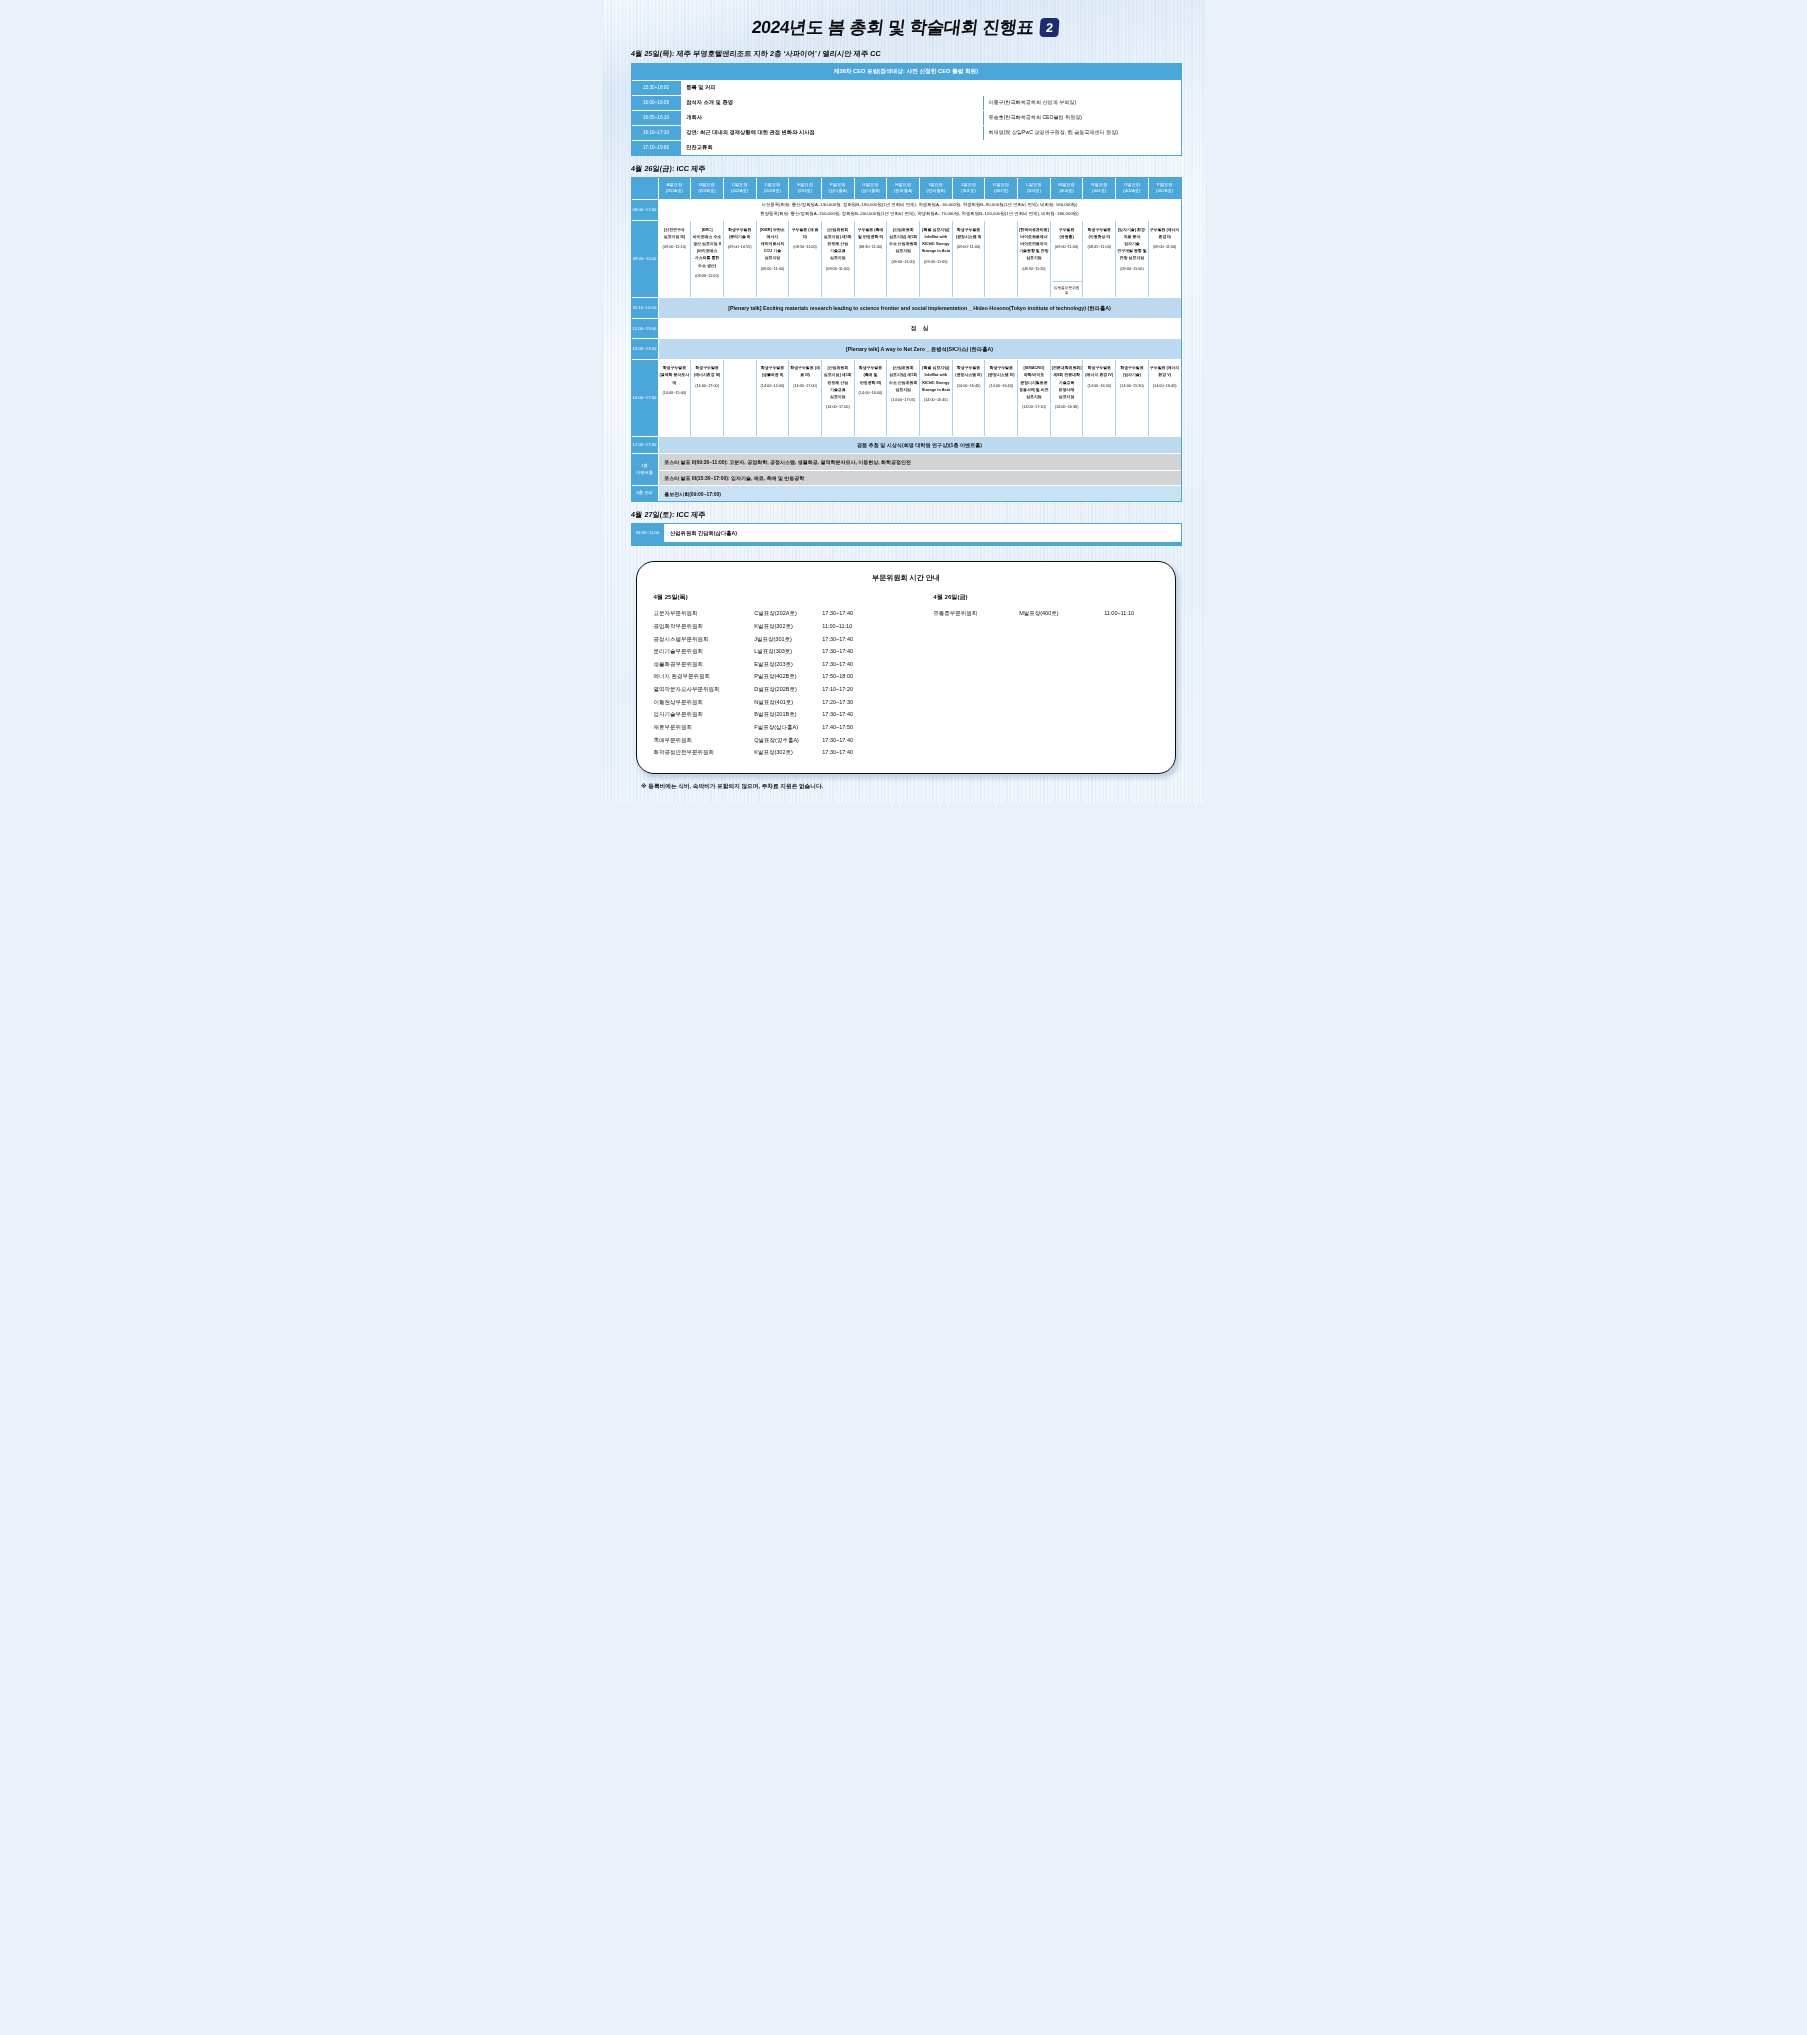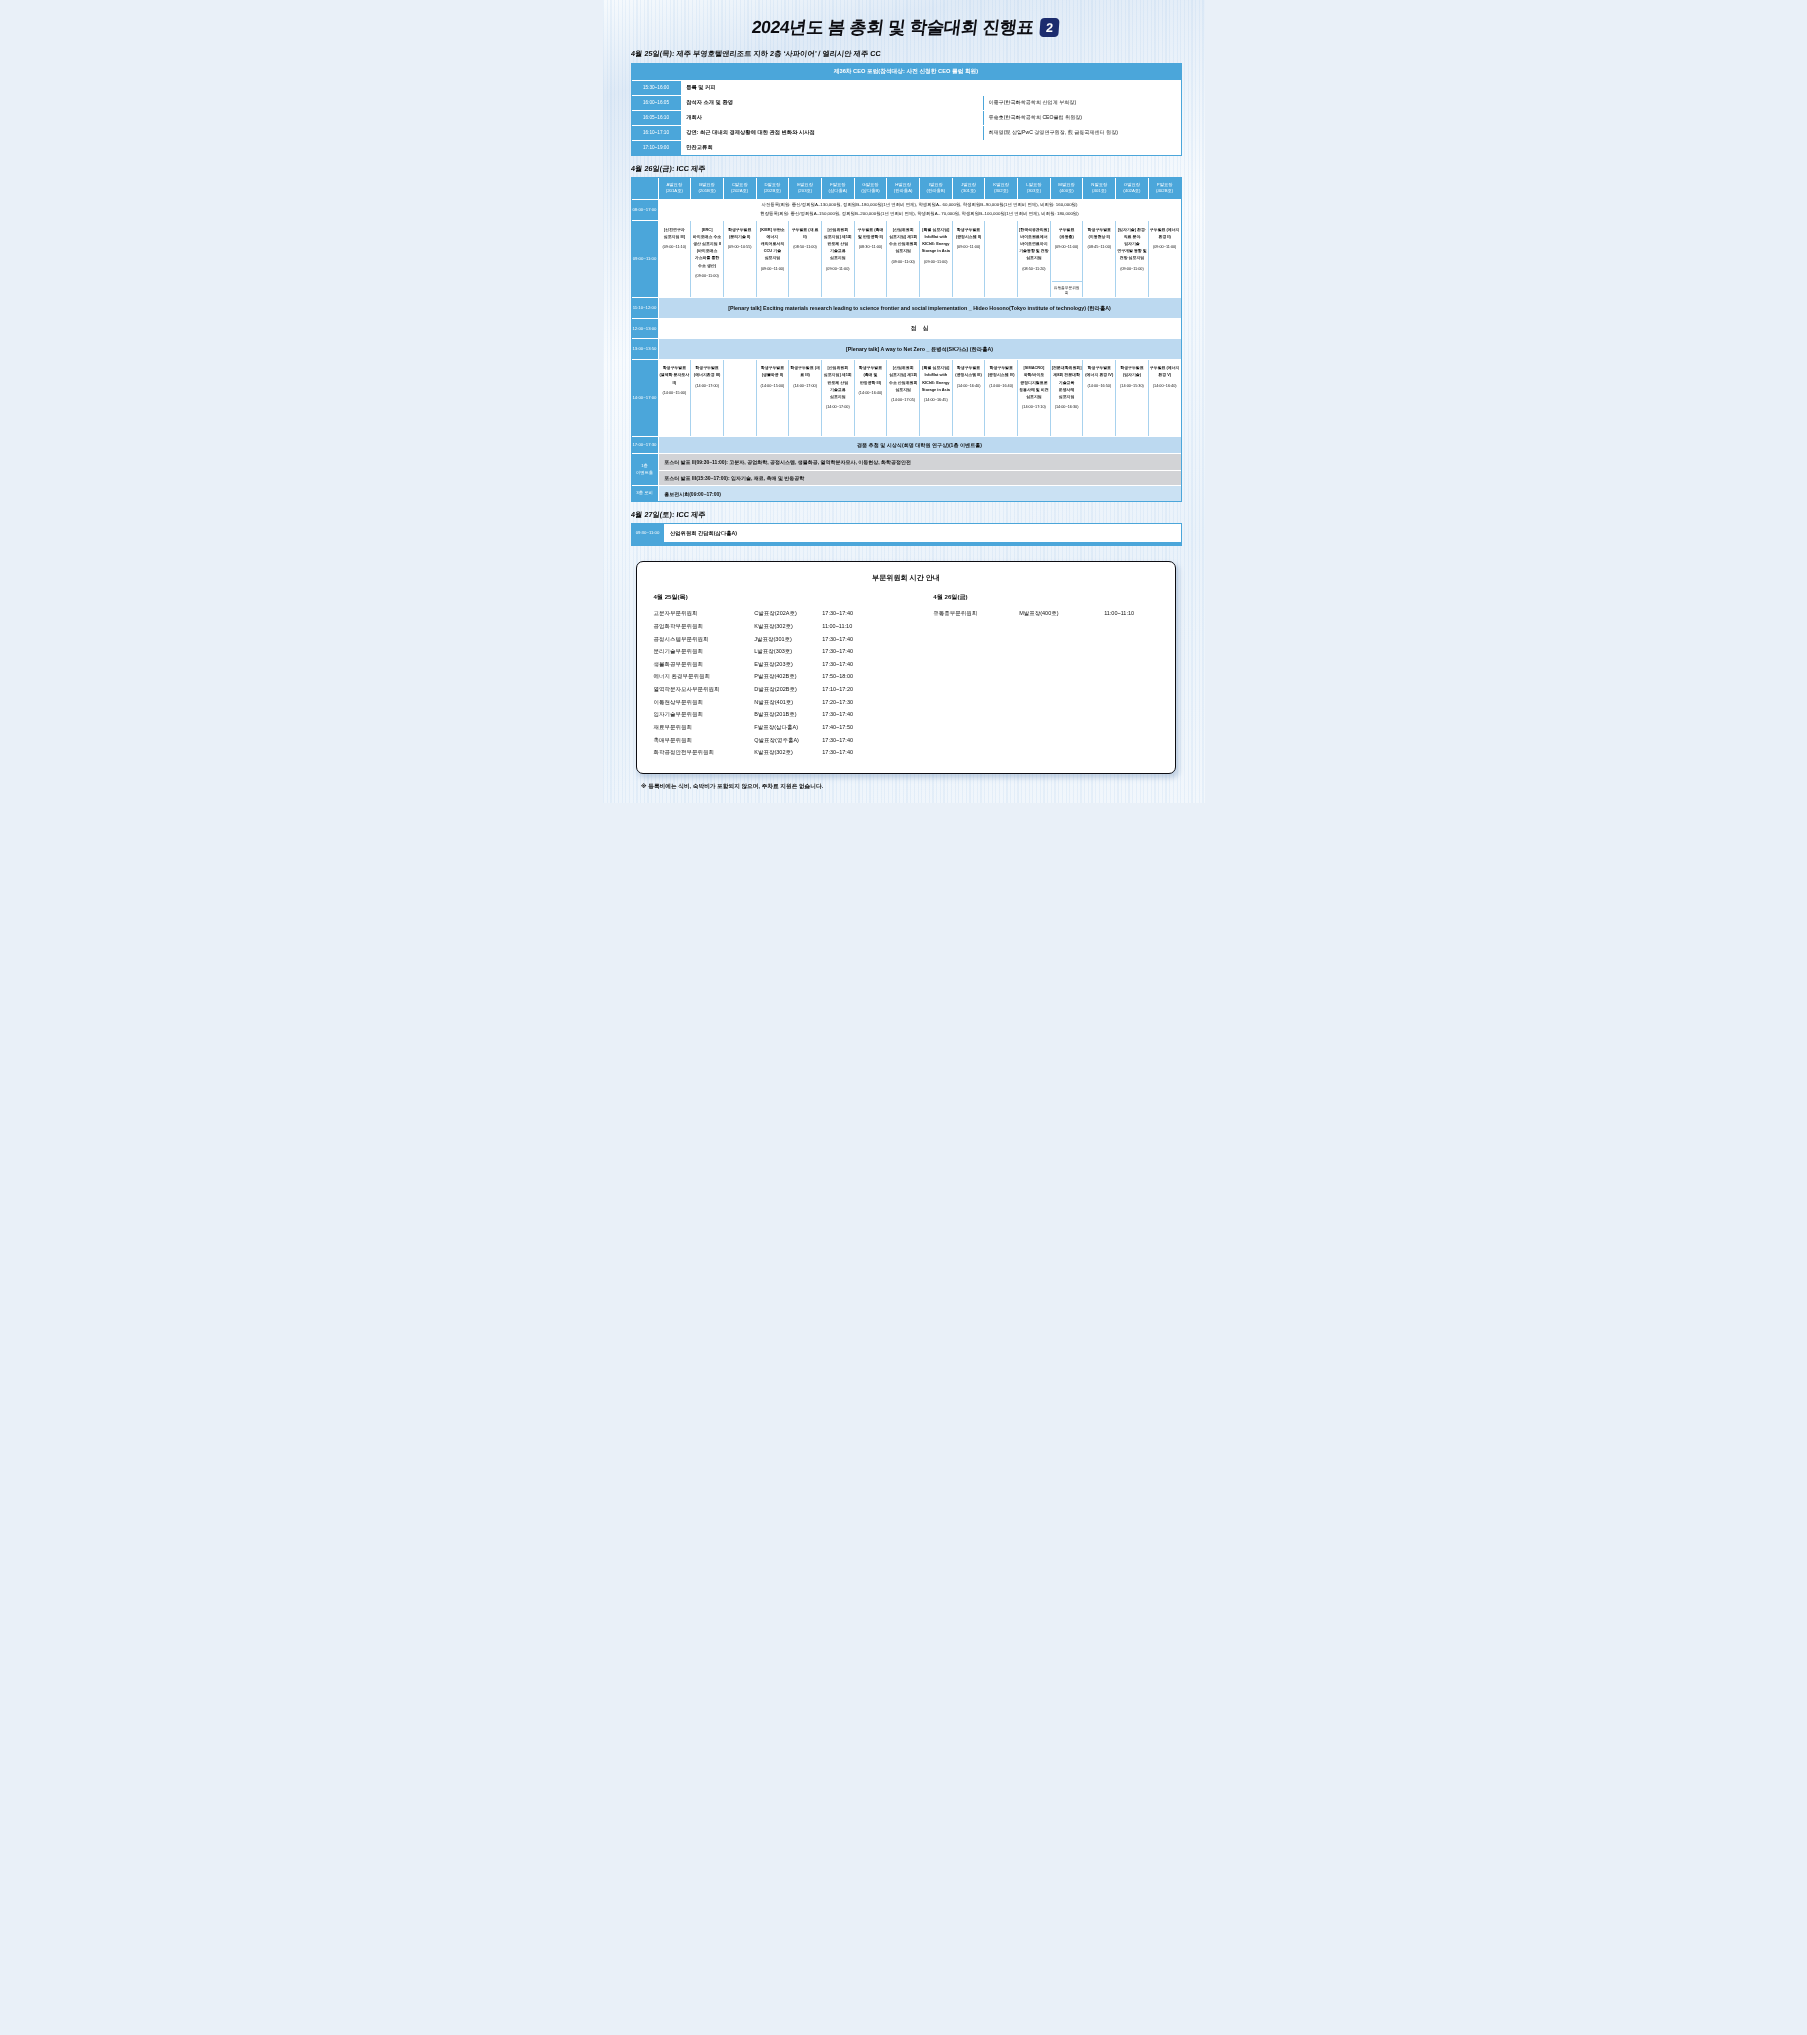--- a/index.html
+++ b/index.html
@@ -82,21 +82,21 @@
   .pline + .pline{border-top:0.8px solid #fff;}
   .lobby{flex:1;display:flex;align-items:center;background:var(--lobby);
     font-size:5px;font-weight:700;padding:3.3px 5.7px;min-height:14.7px;}
   
   .t27{border-bottom-width:4.9px;}
   .t27 .tcol{flex:0 0 32px;font-size:4.3px;}
   .d3-item{flex:1;display:flex;align-items:center;background:#fff;padding:3.3px 6.5px;
     font-size:5.3px;font-weight:700;min-height:18px;}
   
   .combox{
-    margin:14.7px 5.7px 9px;border:1.6px solid #0d0d12;border-radius:7px;background:#fff;
+    margin:14.7px 5.7px 9px;border:1.6px solid #0d0d12;border-radius:18px;background:#fff;
     padding:10.6px 16.3px 14px;box-shadow:2.8px 3.7px 5.7px rgba(110,140,180,.35);
   }
   .combox h2{text-align:center;font-size:7.1px;font-weight:800;margin-bottom:4.1px;}
   .com-cols{display:flex;gap:12.2px;}
   .com-left{flex:0 0 53%;}
   .com-right{flex:1;}
   .com-day{font-size:6.1px;font-weight:800;margin:6.5px 0 4.9px;}
   .com-row{display:grid;grid-template-columns:100px 68px 1fr;font-size:5.5px;line-height:1.5;padding:2.2px 0;}
   .com-right .com-row{grid-template-columns:85px 85px 1fr;}
   .com-venue{padding-left:0.8px;}

